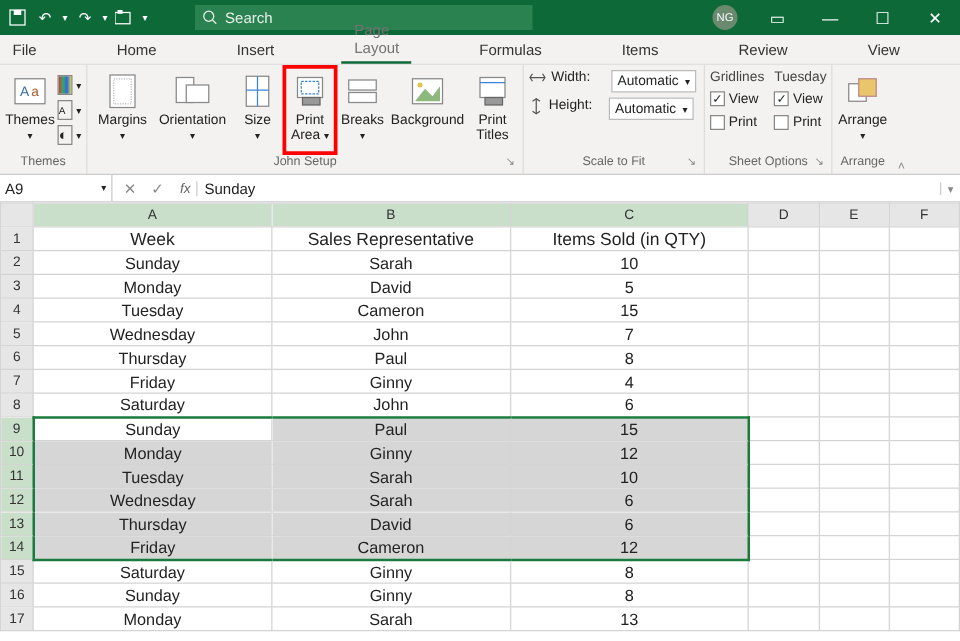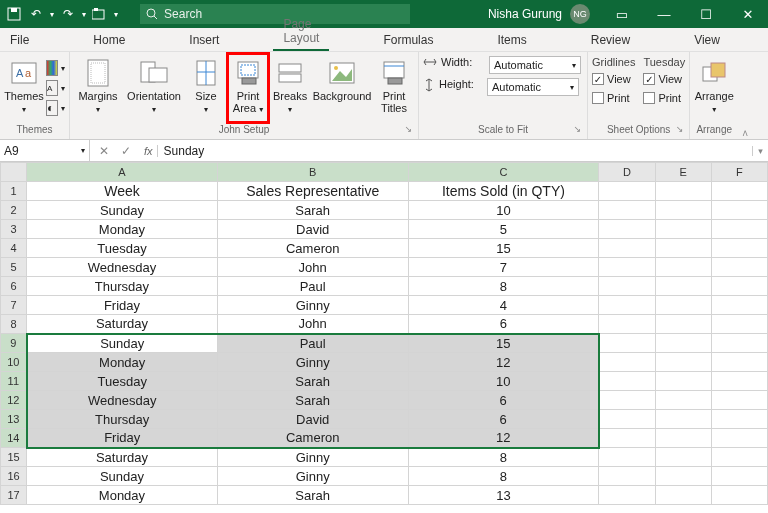--- a/index.html
+++ b/index.html
@@ -3,21 +3,21 @@
 <meta charset="utf-8">
 <style>
 * { box-sizing: border-box; margin: 0; padding: 0; font-family: "Segoe UI", Arial, sans-serif; }
 body { width: 768px; height: 513px; overflow: hidden; background: #fff; font-size: 12px; color: #222; }
 
 
 .titlebar { height: 28px; background: #0e6938; display: flex; align-items: center; color: #fff; font-size: 12px; }
 .titlebar .left { display: flex; align-items: center; gap: 6px; padding: 0 6px; }
 .titlebar .left .icon-save, .titlebar .left .icon-undo, .titlebar .left .icon-redo, .titlebar .left .icon-cam { width: 16px; height: 16px; display: inline-flex; align-items: center; justify-content: center; }
 .titlebar .filename { margin-left: 40px; }
-.titlebar .search-box { margin-left: 16px; background: #2a8251; height: 20px; width: 270px; display: flex; align-items: center; padding: 0 6px; gap: 6px; font-size: 12px; color: #e8f0ea; }
+.titlebar .search-box { margin-left: 32px; background: #2a8251; height: 20px; width: 270px; display: flex; align-items: center; padding: 0 6px; gap: 6px; font-size: 12px; color: #e8f0ea; }
 .titlebar .user { margin-left: auto; display: flex; align-items: center; gap: 8px; padding: 0 6px; }
 .titlebar .avatar { width: 20px; height: 20px; border-radius: 50%; background: #6a8a70; display: inline-flex; align-items: center; justify-content: center; font-size: 9px; }
 .titlebar .win-controls { display: flex; gap: 2px; margin-left: 6px; }
 .titlebar .win-controls span { width: 40px; height: 28px; display: inline-flex; align-items: center; justify-content: center; font-size: 13px; }
 .chev { font-size: 8px; }
 
 
 .tabs { height: 24px; background: #f3f2f1; display: flex; align-items: flex-end; border-bottom: 1px solid #e0e0e0; position: relative; gap: 44px; }
 .tab { padding: 4px 10px; font-size: 12px; color: #333; }
 .tab.active { color: #737373; border-bottom: 2px solid #0e6938; font-weight: 400; }
@@ -36,21 +36,21 @@
 .highlighted { outline: 3px solid red; outline-offset: -1px; }
 
 
 .smallstack { display: flex; flex-direction: column; gap: 4px; padding-top: 6px; }
 .smallstack span { display: flex; align-items: center; gap: 3px; height: 16px; }
 .sqicon { width: 12px; height: 12px; border: 1px solid #888; display: inline-block; }
 
 
 .scale-row { display: flex; align-items: flex-start; gap: 4px; height: 20px; font-size: 11px; padding-right: 2px; }
 .scale-row label { width: 44px; text-align: left; }
-.scale-row .sel { border: 1px solid #bbb; background: #fff; height: 18px; width: 92px; padding: 0 4px; display: flex; align-items: center; justify-content: space-between; }
+.scale-row .sel { border: 1px solid #bbb; background: #fff; height: 18px; width: 68px; padding: 0 4px; display: flex; align-items: center; justify-content: space-between; }
 .scale-row .spin { border: 1px solid #bbb; background: #fff; height: 18px; width: 50px; padding: 0 4px; display: flex; align-items: center; justify-content: space-between; }
 .scale-row .spinbtn { font-size: 7px; line-height: 5px; color: #666; display: flex; flex-direction: column; margin-left: 4px; }
 .sheetopts { display: flex; gap: 8px; padding-top: 2px; }
 .sheetcol { display: flex; flex-direction: column; gap: 3px; font-size: 11px; }
 .sheetcol .hdr { color: #444; }
 .sheetcol label { display: flex; align-items: center; gap: 3px; height: 16px; }
 .cb { width: 12px; height: 12px; border: 1px solid #888; display: inline-flex; align-items: center; justify-content: center; font-size: 10px; background: #fff; }
 
 
 .fbar { height: 22px; display: flex; align-items: center; border-bottom: 1px solid #ccc; background: #fff; }
@@ -109,21 +109,20 @@
     <span class="chev">▾</span>
   </div>
   <div class="search-box">
     <svg width="12" height="12">
         <circle cx="5" cy="5" r="4" fill="none" stroke="#e8f0ea"></circle>
         <line x1="8" y1="8" x2="11" y2="11" stroke="#e8f0ea"></line>
       </svg>
     <span>Search</span>
   </div>
   <div class="user">
-    <span>Nisha Gurung</span>
     <span class="avatar">NG</span>
   </div>
   <div class="win-controls">
     <span>▭</span>
     <span>—</span>
     <span>☐</span>
     <span>✕</span>
   </div>
 </div>
 

